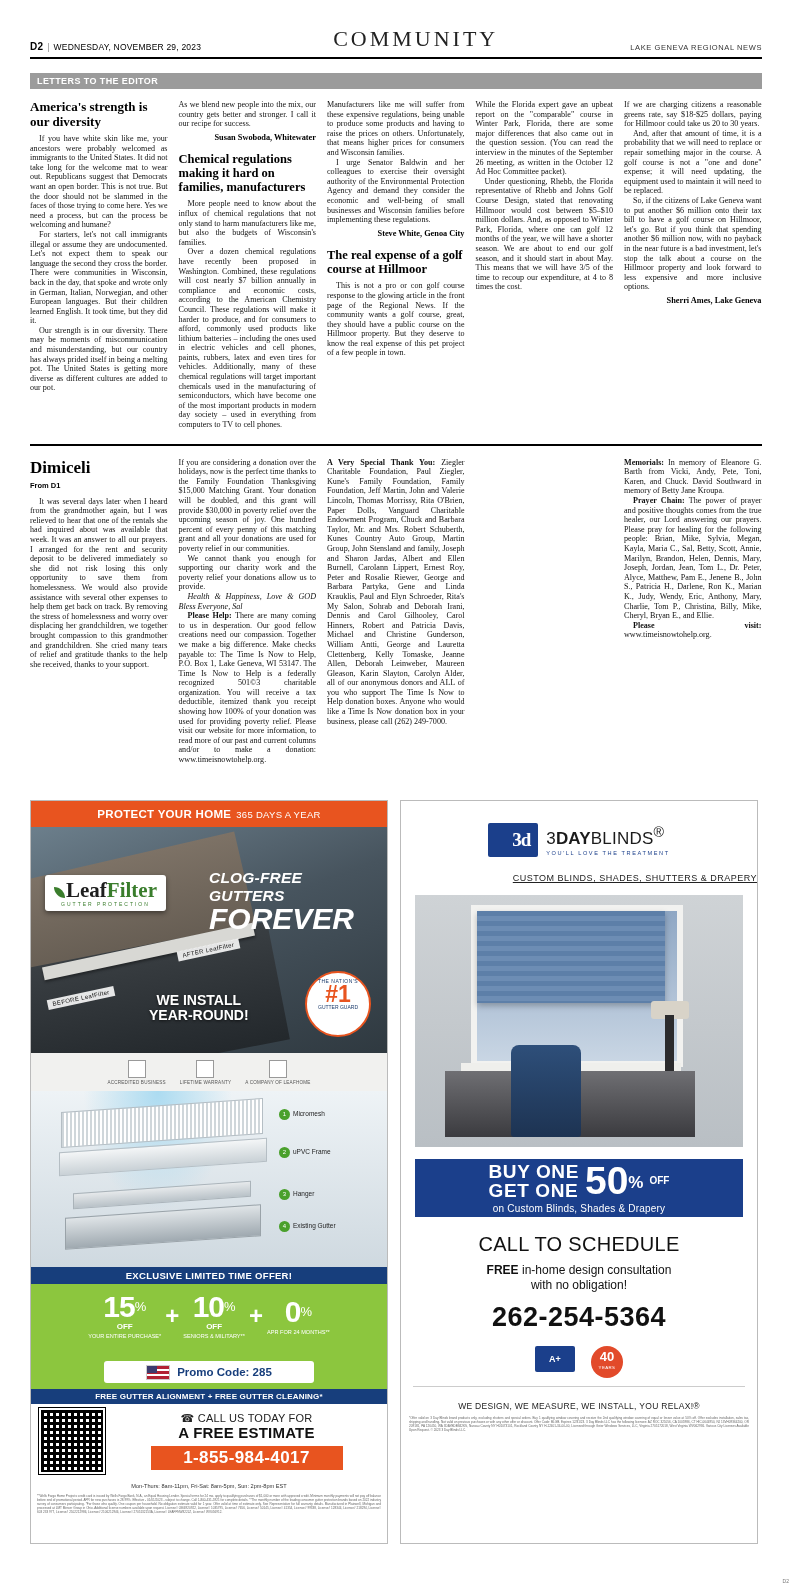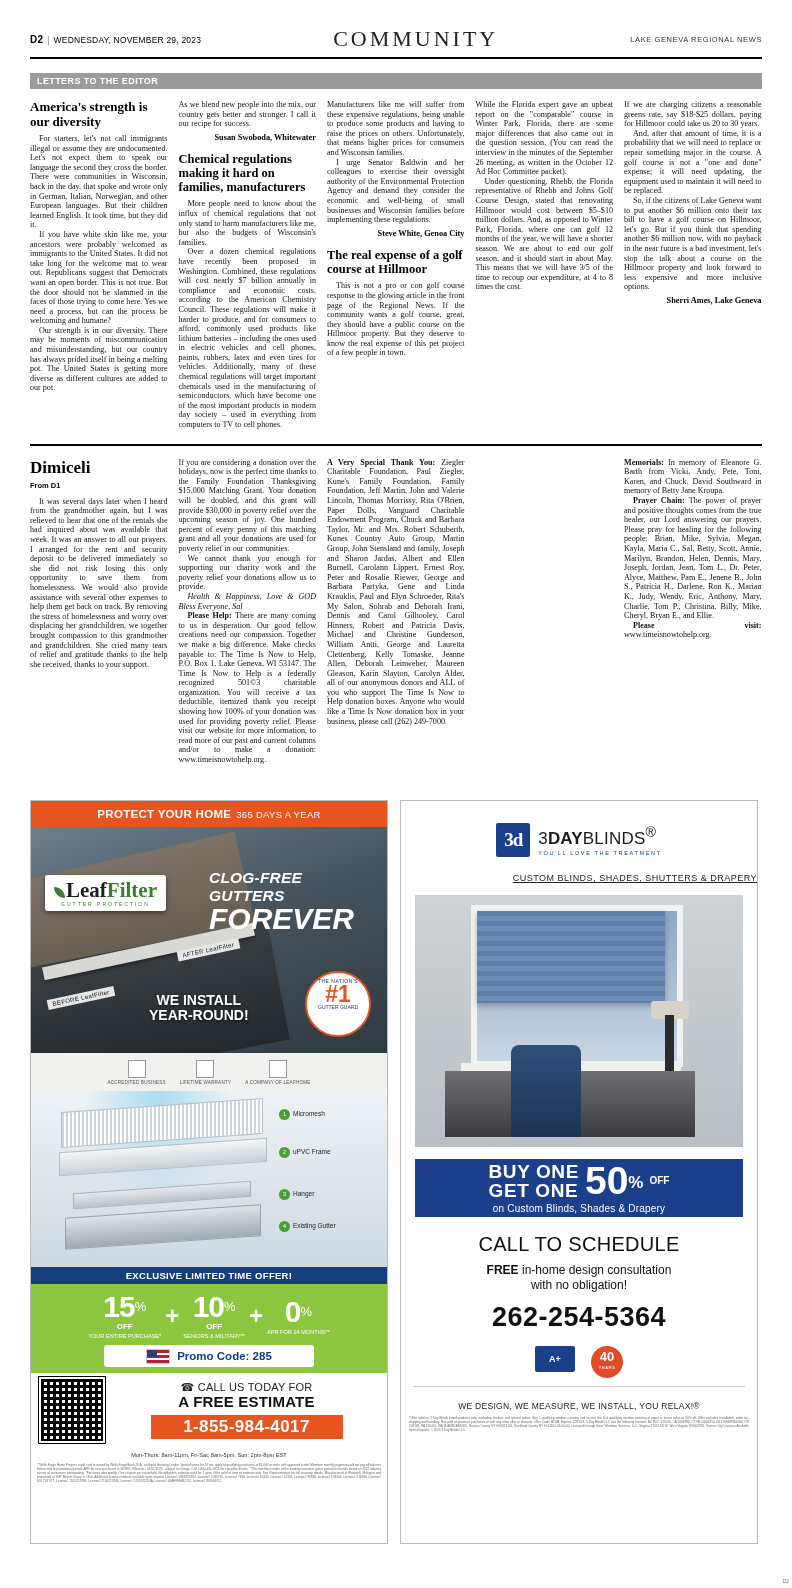--- a/index.html
+++ b/index.html
@@ -1,21 +1,21 @@
 <!DOCTYPE html>
 <html><head>
 <meta charset="utf-8">
 <style>
   html,body{margin:0;padding:0;background:#e8e8e8;}
   body{font-family:"Liberation Serif",serif;}
   .page{width:792px;height:1588px;background:#fff;margin:0 auto;position:relative;overflow:hidden;}
   .inner{position:absolute;left:30px;top:26px;width:732px;}
 
   
-  .masthead{display:flex;align-items:center;justify-content:space-between;border-bottom:2px solid #000;padding-bottom:5px;}
+  .masthead{display:flex;align-items:flex-end;justify-content:space-between;border-bottom:2px solid #000;padding-bottom:5px;}
   .mh-left{font-family:"Liberation Sans",sans-serif;font-size:8.5px;letter-spacing:.2px;color:#000;white-space:nowrap;}
   .mh-left b{font-size:10px;}
   .mh-left .sep{color:#888;margin:0 4px;}
   .mh-title{font-family:"Liberation Serif",serif;font-size:22px;letter-spacing:3px;color:#222;font-weight:400;}
   .mh-right{font-family:"Liberation Sans",sans-serif;font-size:7.5px;letter-spacing:.6px;color:#333;white-space:nowrap;}
 
   
   .secbar{margin-top:14px;background:#9b9b9b;height:16px;display:flex;align-items:center;}
   .secbar span{font-family:"Liberation Sans",sans-serif;font-weight:bold;font-size:9px;color:#fff;letter-spacing:.4px;padding-left:7px;}
 
@@ -77,41 +77,41 @@
   .cal .dot{display:inline-block;width:11px;height:11px;border-radius:50%;background:#4aa02c;color:#fff;text-align:center;line-height:11px;font-size:6px;margin-right:3px;}
   .lf-offer{background:#173e7c;height:17px;display:flex;align-items:center;justify-content:center;color:#fff;font-family:"Liberation Sans",sans-serif;font-weight:bold;font-size:9.5px;letter-spacing:.3px;}
   .lf-green{background:#8cc63e;padding:8px 6px 6px 6px;}
   .pct-row{display:flex;align-items:center;justify-content:center;gap:4px;color:#fff;font-family:"Liberation Sans",sans-serif;}
   .pct{text-align:center;line-height:1;}
   .pct .big{font-size:30px;font-weight:bold;letter-spacing:-1px;}
   .pct .sup{font-size:13px;vertical-align:super;}
   .pct .off{font-size:8px;font-weight:bold;display:block;margin-top:1px;}
   .pct .cap{font-size:5.6px;display:block;margin-top:2px;line-height:6.4px;}
   .plus{font-size:24px;font-weight:bold;color:#fff;}
-  .promo{margin:6px auto 0 auto;background:#fff;border-radius:3px;width:210px;height:22px;display:flex;align-items:center;justify-content:center;gap:7px;}
+  .promo{margin:22px auto 0 auto;background:#fff;border-radius:3px;width:210px;height:22px;display:flex;align-items:center;justify-content:center;gap:7px;}
   .flag{width:22px;height:13px;background:linear-gradient(180deg,#b22234 0 20%,#fff 20% 40%,#b22234 40% 60%,#fff 60% 80%,#b22234 80% 100%);position:relative;border:1px solid #ccc;}
   .flag:after{content:"";position:absolute;left:0;top:0;width:10px;height:7px;background:#3c3b6e;}
   .promo .txt{font-family:"Liberation Sans",sans-serif;font-weight:bold;font-size:11.5px;color:#173e7c;}
   .lf-bar2{background:#173e7c;height:15px;display:flex;align-items:center;justify-content:center;color:#fff;font-family:"Liberation Sans",sans-serif;font-weight:bold;font-size:8px;letter-spacing:.2px;}
   .lf-call{background:#fff;padding:4px 8px 4px 8px;display:flex;align-items:center;gap:9px;}
   .qr{width:62px;height:62px;background:
      repeating-linear-gradient(90deg,#000 0 3px,#fff 3px 6px),
      repeating-linear-gradient(180deg,#000 0 3px,transparent 3px 6px);
      background-blend-mode:multiply;border:2px solid #fff;outline:1px solid #000;}
   .lf-callr{flex:1;text-align:center;}
   .lf-callr .c1{font-family:"Liberation Sans",sans-serif;font-size:11px;color:#222;letter-spacing:.2px;}
   .lf-callr .c2{font-family:"Liberation Sans",sans-serif;font-weight:bold;font-size:15px;color:#111;letter-spacing:.2px;margin-top:-1px;}
   .phonebox{margin:5px auto 0 auto;background:#e8541f;color:#fff;font-family:"Liberation Sans",sans-serif;font-weight:bold;font-size:17px;width:192px;height:24px;display:flex;align-items:center;justify-content:center;letter-spacing:.4px;}
   .hours{text-align:center;font-family:"Liberation Sans",sans-serif;font-size:5.6px;color:#333;margin-top:5px;}
   .fineprint{font-family:"Liberation Sans",sans-serif;font-size:3.1px;line-height:4px;color:#666;padding:5px 6px 5px 6px;text-align:justify;}
 
   
   .tdb{padding:0;height:100%;display:flex;flex-direction:column;}
   .tdb-logo{display:flex;align-items:center;justify-content:center;gap:8px;margin-top:22px;}
-  .tdb-mark{width:34px;height:34px;background:#1b3f8b;color:#fff;font-family:"Liberation Serif",serif;font-weight:bold;font-size:19px;display:flex;align-items:center;justify-content:center;border-radius:2px;letter-spacing:-1px;}
+  .tdb-mark{width:34px;height:34px;background:#1b3f8b;color:#fff;font-family:"Liberation Serif",serif;font-weight:bold;font-size:19px;display:flex;align-items:center;justify-content:center;border-radius:2px;letter-spacing:-1px;padding-left:16px;}
   .tdb-name{font-family:"Liberation Sans",sans-serif;font-size:17px;color:#1b1b1b;letter-spacing:.2px;}
   .tdb-name b{font-weight:bold;}
   .tdb-tag{font-family:"Liberation Sans",sans-serif;font-size:5.6px;color:#1b3f8b;letter-spacing:1.6px;margin-top:1px;}
   .tdb-sub{text-align:right;font-family:"Liberation Sans",sans-serif;font-size:9px;color:#222;letter-spacing:.5px;margin-top:16px;text-decoration:underline;}
   .tdb-photo{margin:12px 14px 0 14px;height:252px;background:linear-gradient(180deg,#cfd3d6,#b9bfc4);position:relative;overflow:hidden;}
   .win{position:absolute;left:56px;top:10px;width:200px;height:150px;background:linear-gradient(180deg,#8fa7c4,#c9d6e4);border:6px solid #f2f2f0;}
   .shade{position:absolute;left:62px;top:16px;width:188px;height:92px;background:repeating-linear-gradient(180deg,#5d7fa8 0 5px,#6d8db4 5px 10px);box-shadow:0 3px 6px rgba(0,0,0,.25);}
   .sill{position:absolute;left:46px;top:168px;width:220px;height:9px;background:#efefec;}
   .desk{position:absolute;left:30px;top:176px;width:250px;height:66px;background:linear-gradient(180deg,#6f6f73,#3b3b3f);}
   .chair{position:absolute;left:96px;top:150px;width:70px;height:92px;background:linear-gradient(180deg,#2e4f7a,#1d3352);border-radius:8px 8px 3px 3px;}
@@ -152,22 +152,22 @@
     </div>
 
     <div class="secbar">
       <span>LETTERS TO THE EDITOR</span>
     </div>
 
     <div class="cols">
 
       <div class="col">
         <h2 class="hd">America's strength is our diversity</h2>
+        <p>If you have white skin like me, your ancestors were probably welcomed as immigrants to the United States. It did not take long for the welcome mat to wear out. Republicans suggest that Democrats want an open border. This is not true. But the door should not be slammed in the faces of those trying to come here. Yes we need a process, but can the process be welcoming and humane?</p>
         <p>For starters, let's not call immigrants illegal or assume they are undocumented. Let's not expect them to speak our language the second they cross the border. There were communities in Wisconsin, back in the day, that spoke and wrote only in German, Italian, Norwegian, and other European languages. But their children learned English. It took time, but they did it.</p>
-        <p>If you have white skin like me, your ancestors were probably welcomed as immigrants to the United States. It did not take long for the welcome mat to wear out. Republicans suggest that Democrats want an open border. This is not true. But the door should not be slammed in the faces of those trying to come here. Yes we need a process, but can the process be welcoming and humane?</p>
         <p>Our strength is in our diversity. There may be moments of miscommunication and misunderstanding, but our country has always prided itself in being a melting pot. The United States is getting more diverse as different cultures are added to our pot.</p>
       </div>
 
       <div class="col">
         <p class="noind">As we blend new people into the mix, our country gets better and stronger. I call it our recipe for success.</p>
         <div class="sig">Susan Swoboda,
 Whitewater</div>
         <h2 class="hd2">Chemical regulations making it hard on families, manufacturers</h2>
         <p>More people need to know about the influx of chemical regulations that not only stand to harm manufacturers like me, but also the budgets of Wisconsin's families.</p>
         <p>Over a dozen chemical regulations have recently been proposed in Washington. Combined, these regulations will cost nearly $7 billion annually in compliance and economic costs, according to the American Chemistry Council. These regulations will make it harder to produce, and for consumers to afford, commonly used products like lithium batteries – including the ones used in electric vehicles and cell phones, paints, rubbers, latex and even tires for vehicles. Additionally, many of these chemical regulations will target important chemicals used in the manufacturing of semiconductors, which have become one of the most important products in modern day society – used in everything from computers to TV to cell phones.</p>
@@ -307,20 +307,21 @@
             <span class="off"></span>
             <span class="cap">APR FOR 24 MONTHS**</span>
           </div>
         </div>
         <div class="promo">
           <span class="flag"></span>
           <span class="txt">Promo Code: 285</span>
         </div>
       </div>
 
+      <div class="lf-bar2">FREE GUTTER ALIGNMENT  +  FREE GUTTER CLEANING*</div>
 
       <div class="lf-call">
         <div class="qr"></div>
         <div class="lf-callr">
           <div class="c1">
             <span>☎</span>
             <span>CALL US TODAY FOR</span>
           </div>
           <div class="c2">A FREE ESTIMATE</div>
           <div class="phonebox">1-855-984-4017</div>

